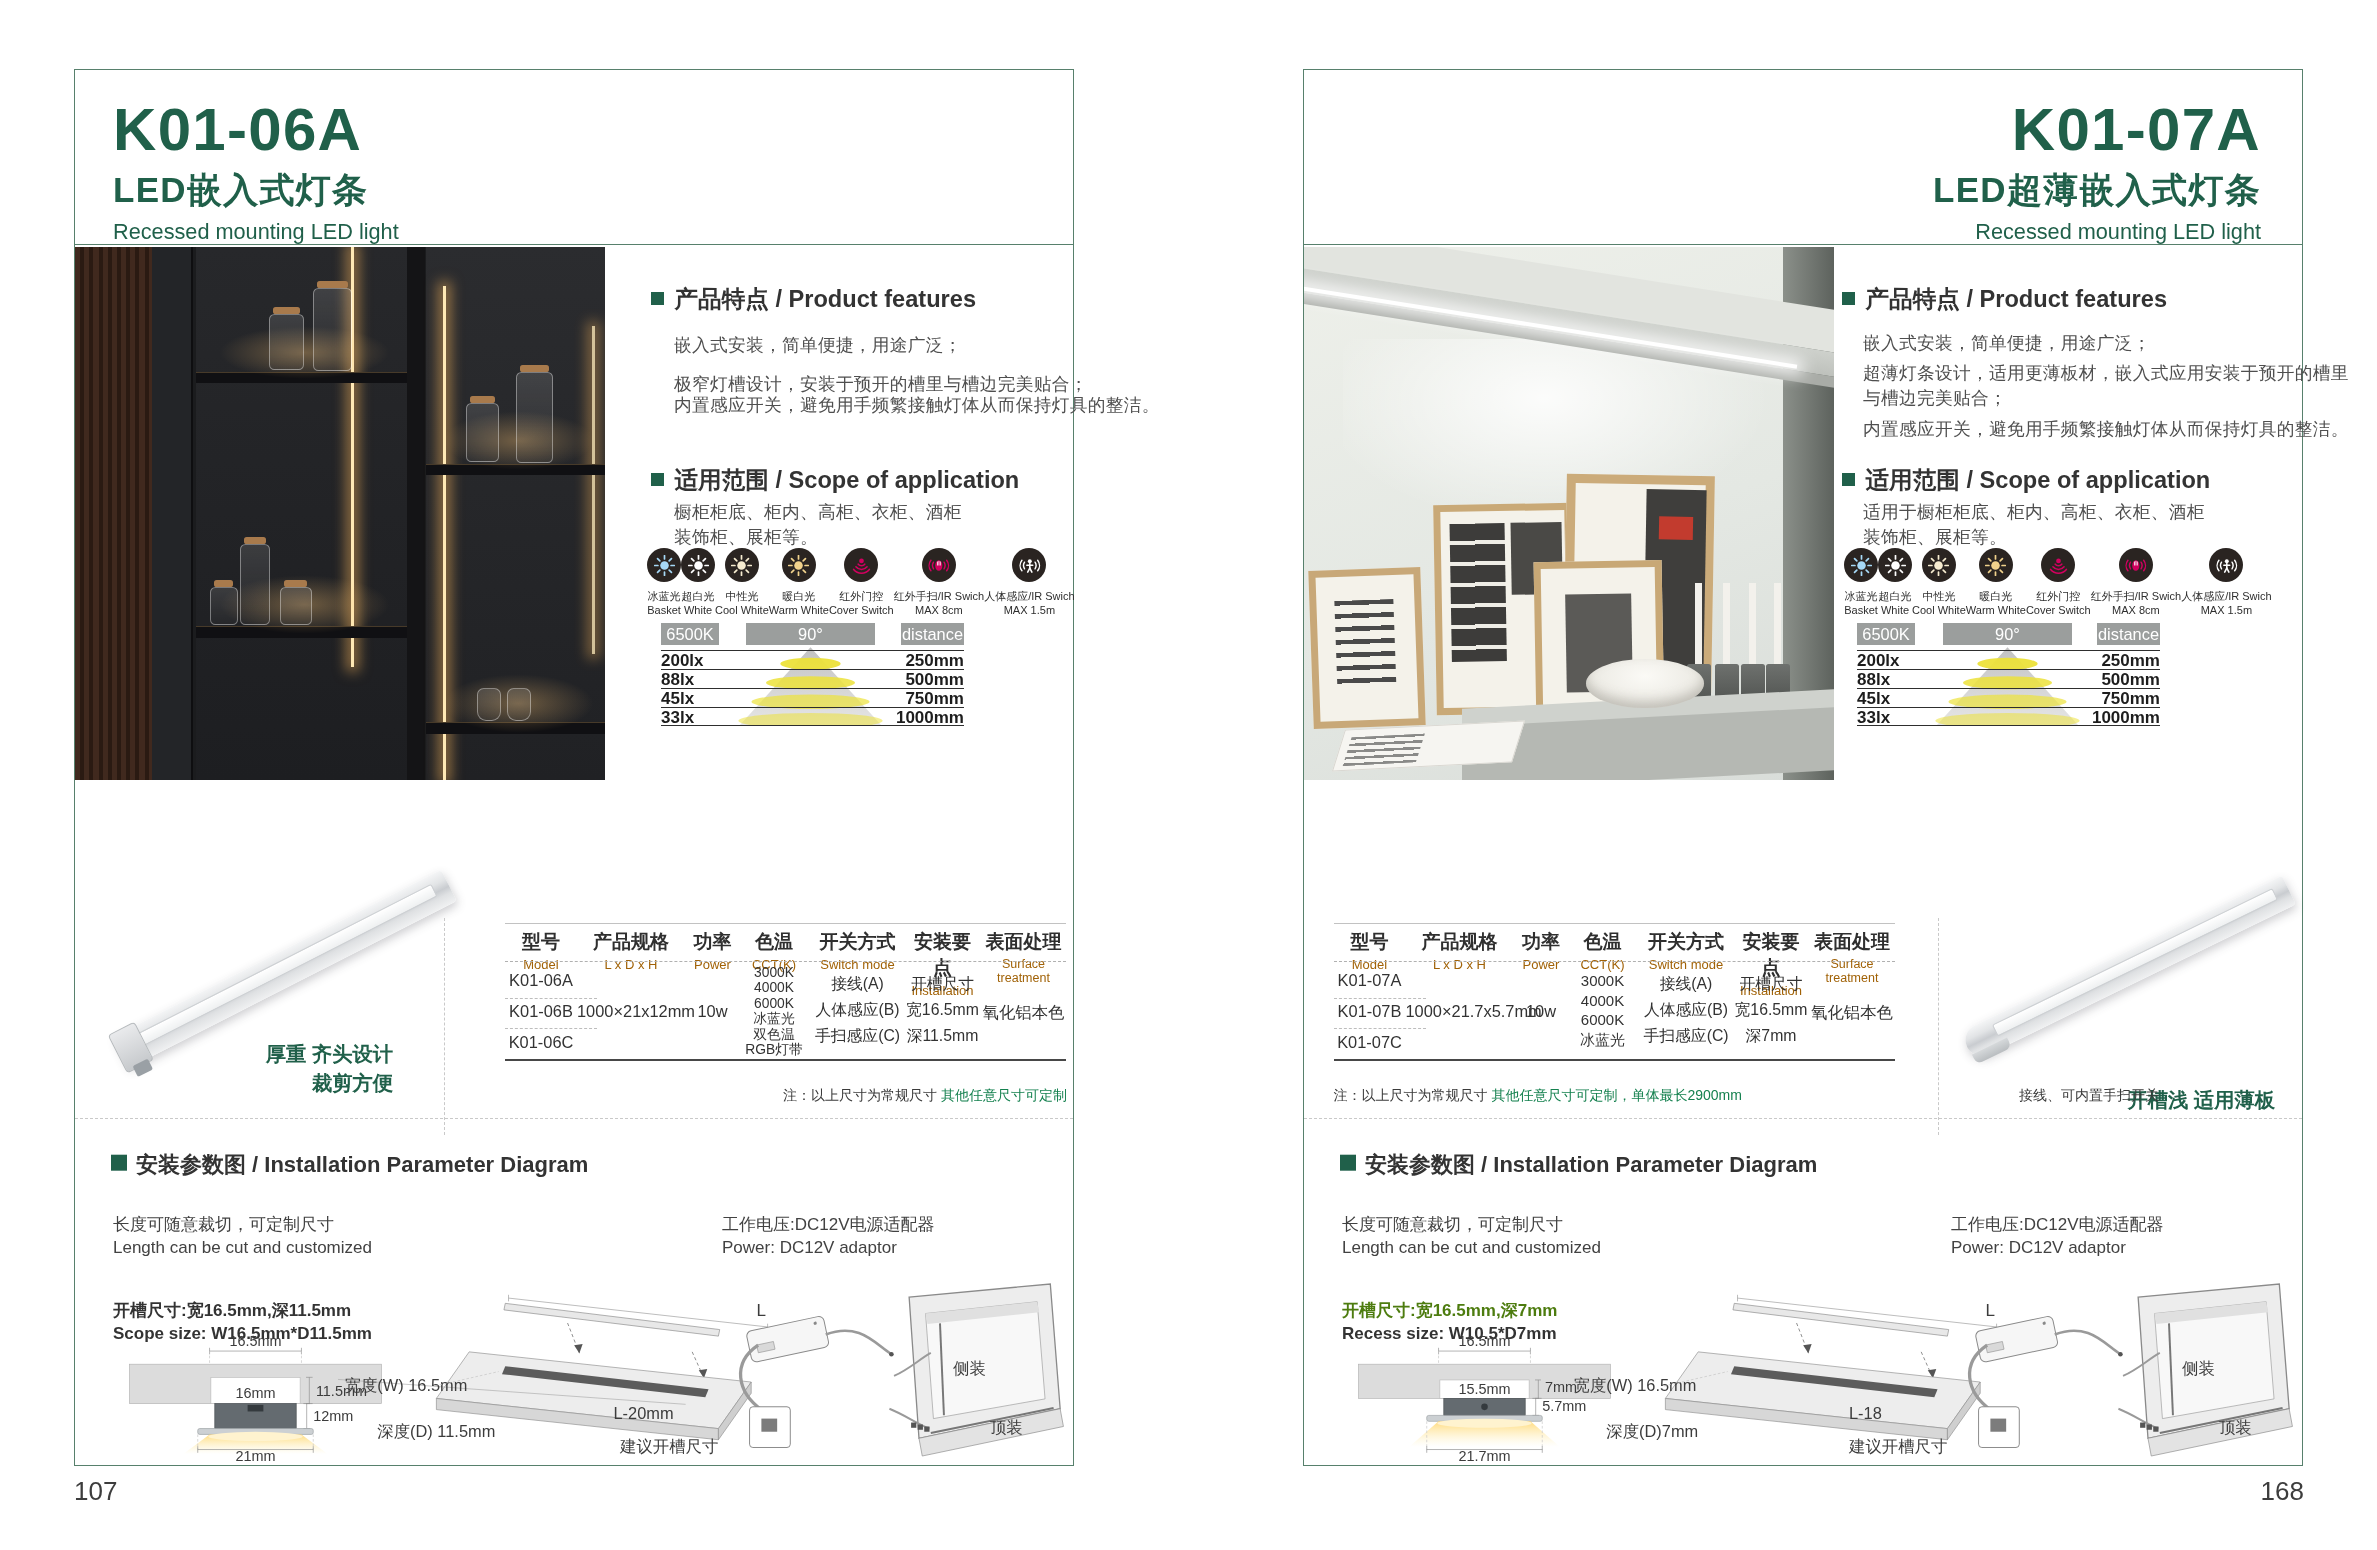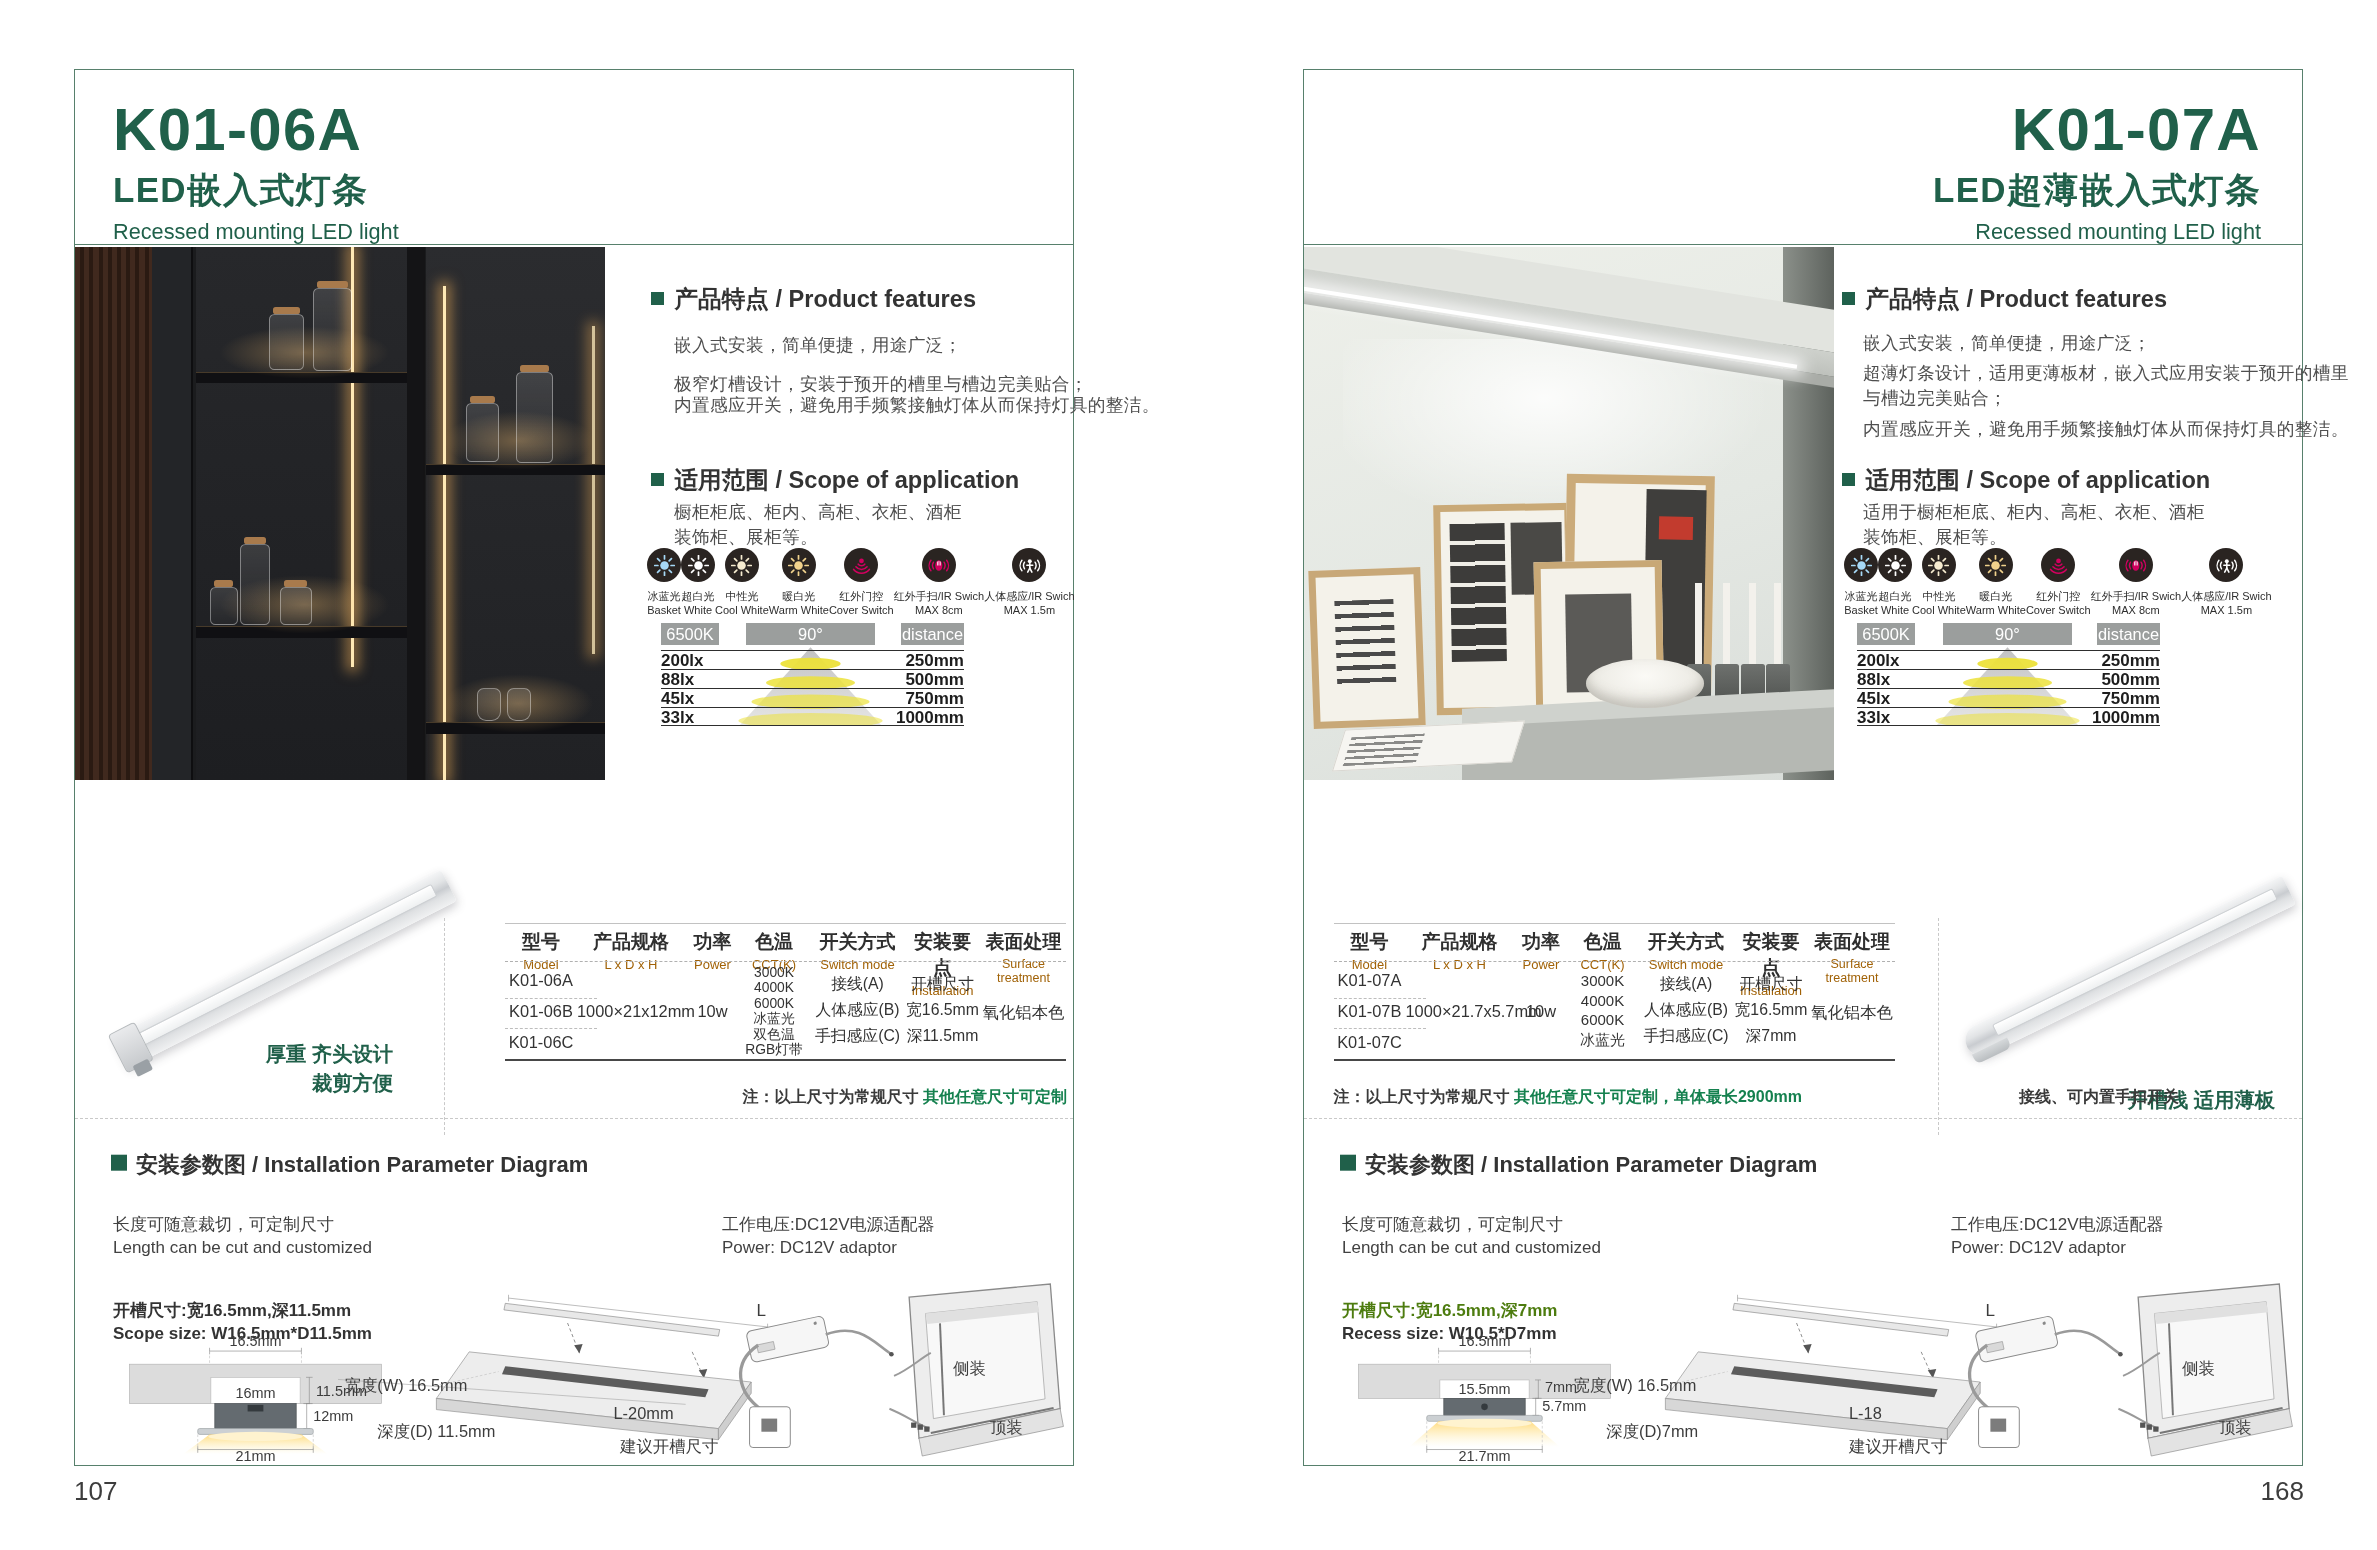--- a/index.html
+++ b/index.html
@@ -59,21 +59,21 @@
   .th{position:absolute;top:5.3px;text-align:center;}
   .th .cn{font-size:19px;font-weight:bold;color:#2f2f2f;}
   .th .en{font-size:13px;color:#a16207;margin-top:1.3px;}
   .thead-line{position:absolute;top:37px;left:0;right:0;border-top:1.3px dashed #b0b0b0;}
   .cell{position:absolute;font-size:16.4px;color:#333;text-align:center;white-space:nowrap;}
   .mrow-sep{position:absolute;border-top:1.3px dashed #bdbdbd;width:92px;}
   .tbl-bottom{position:absolute;left:0;right:0;top:135px;border-top:2px solid #474747;}
   .c1{left:0;width:72px;} .c2{left:72px;width:108px;} .c3{left:181px;width:53px;}
   .c4{left:233px;width:72px;} .c5{left:305px;width:95px;} .c6{left:400px;width:75px;} .c7{left:476px;width:85px;}
 
-  .note{position:absolute;font-size:16px;font-weight:bold;color:#3a3a3a;white-space:nowrap;}
+  .note{position:absolute;font-size:14px;font-weight:normal;color:#3a3a3a;white-space:nowrap;}
   .note .g{color:var(--ngreen);}
   .vdash{position:absolute;border-left:1.3px dashed #c9c9c9;}
   .hdash{position:absolute;left:0;right:0;border-top:1.3px dashed #c9c9c9;}
 
   
   .inst-h{position:absolute;font-size:22px;font-weight:bold;color:#333;white-space:nowrap;}
   .inst-h .sq{display:inline-block;width:15.8px;height:15.8px;background:var(--green);margin-right:9.2px;transform:translateY(-1.3px);}
   .itext{position:absolute;font-size:17px;color:#424242;white-space:nowrap;}
   .pagenum{position:absolute;font-size:26px;color:#3d3d3d;}
   svg text{font-family:"Liberation Sans", sans-serif;}

